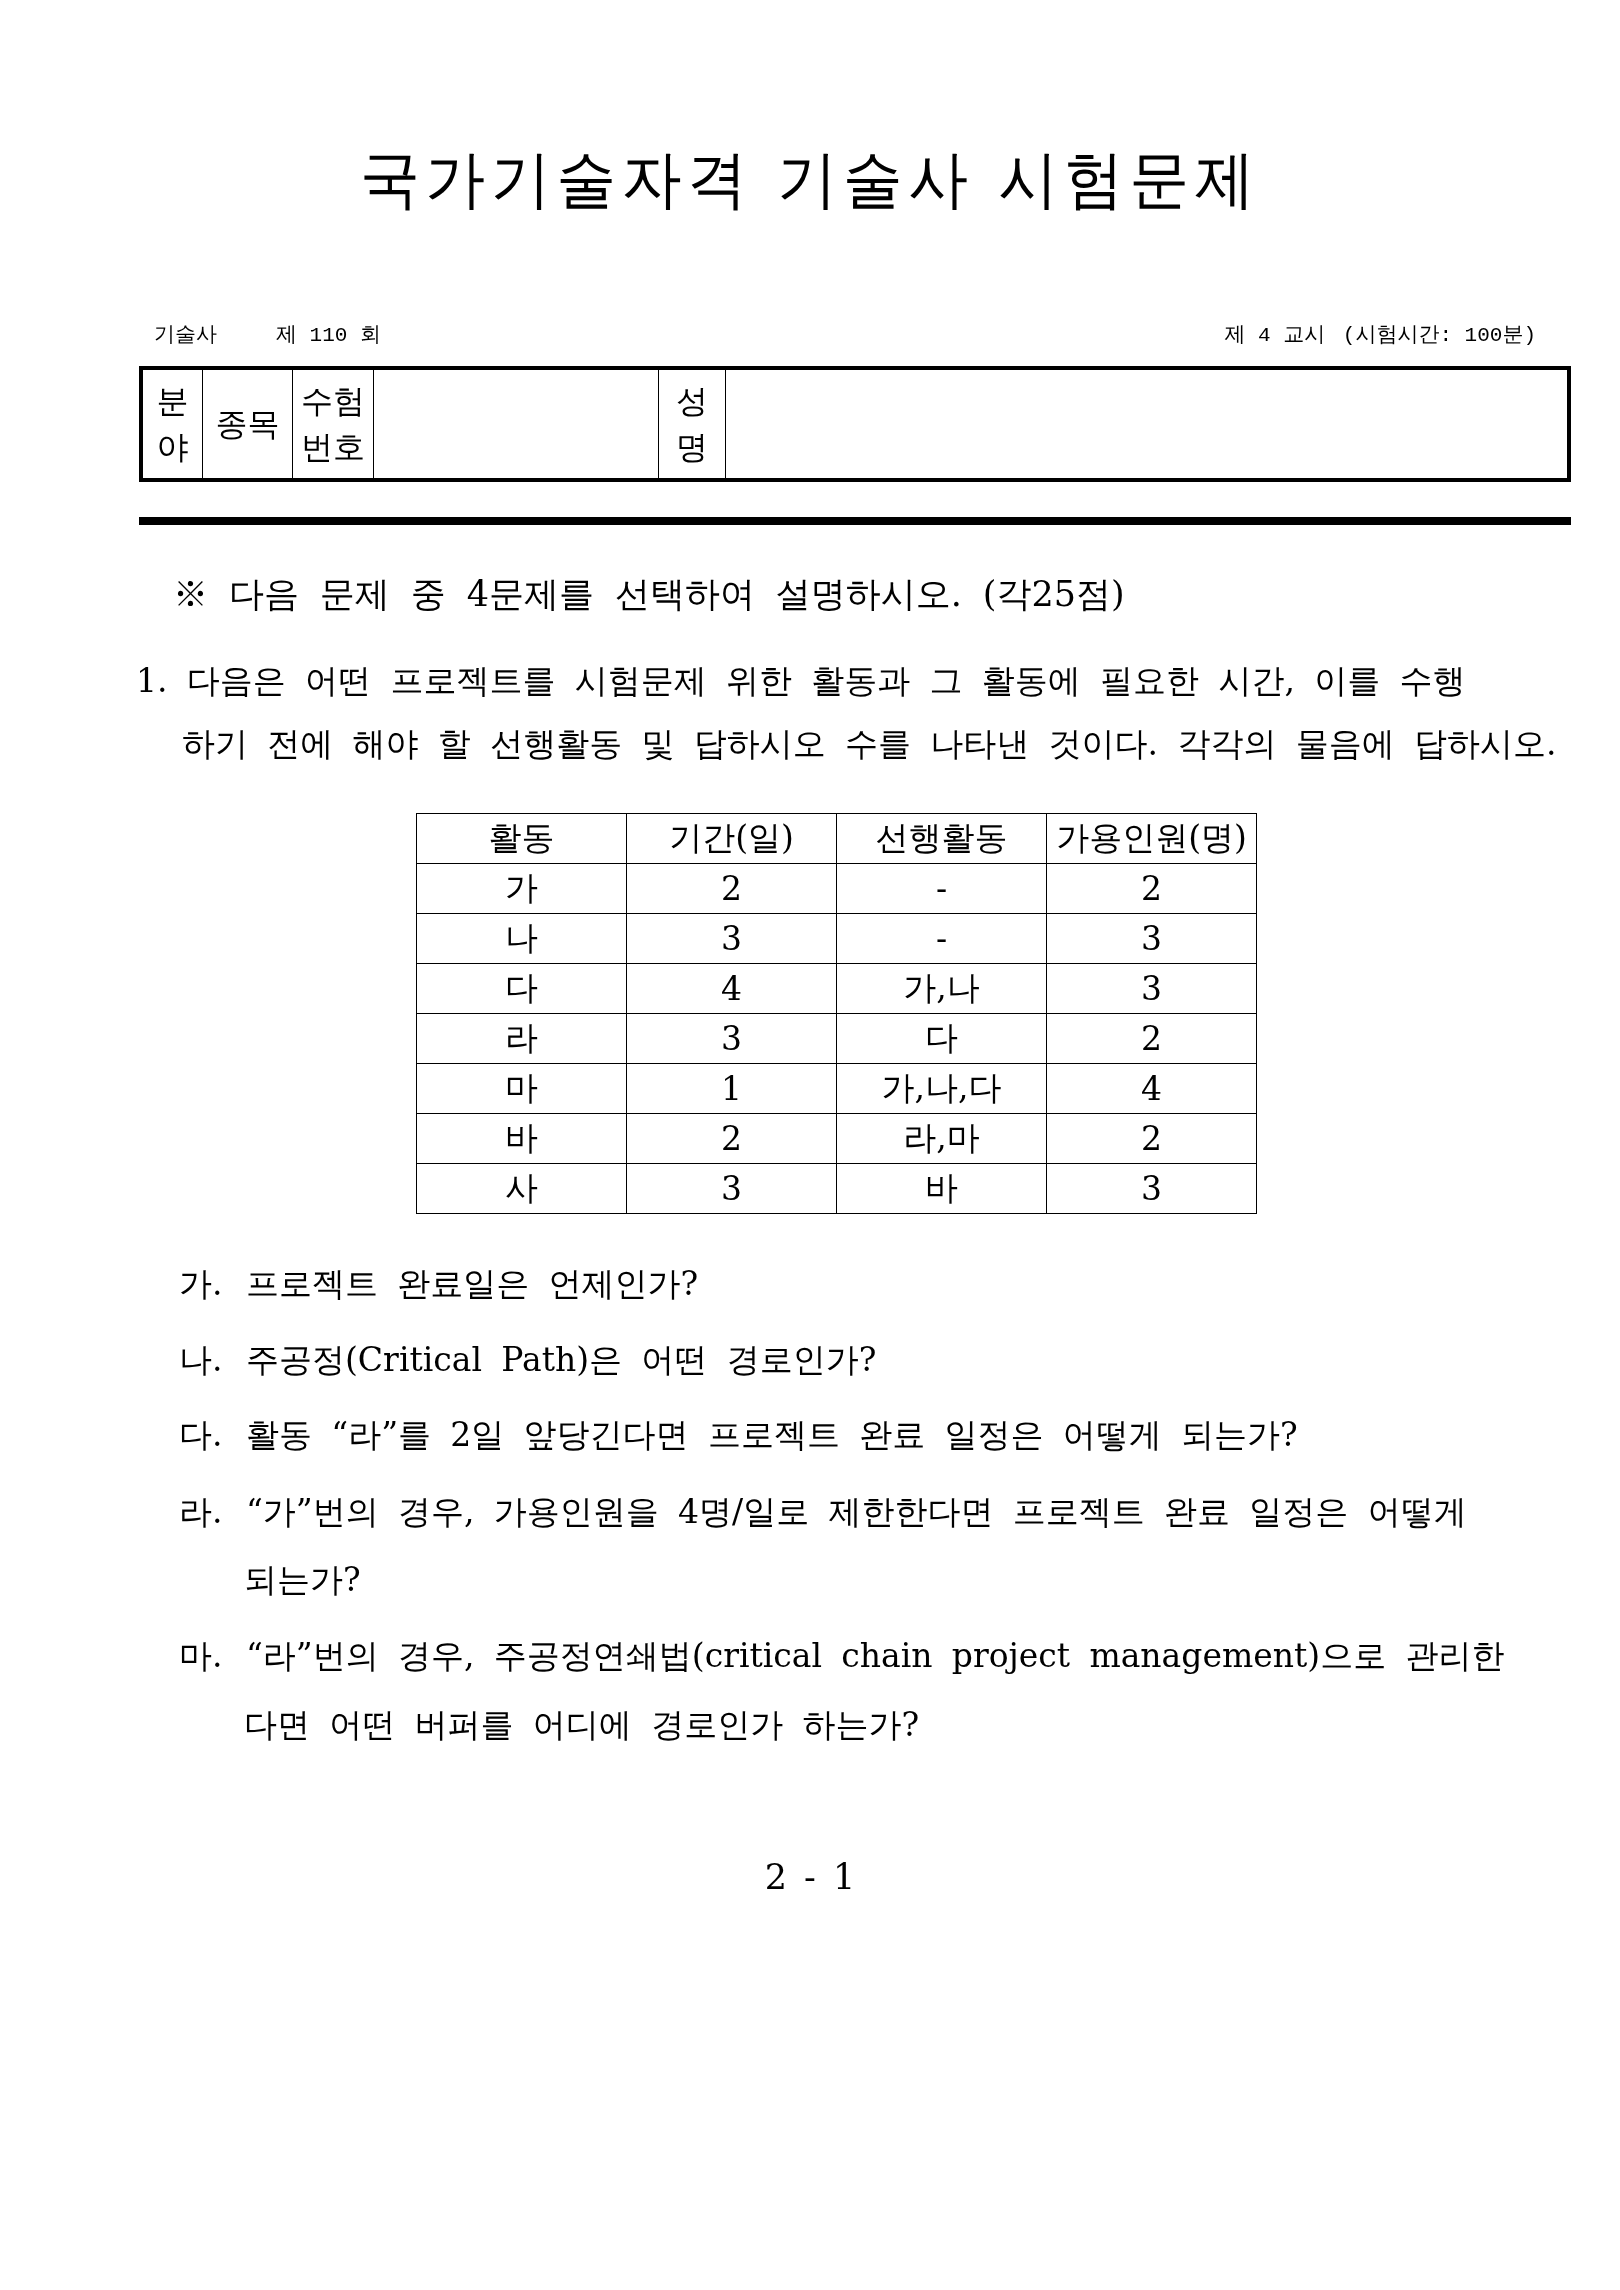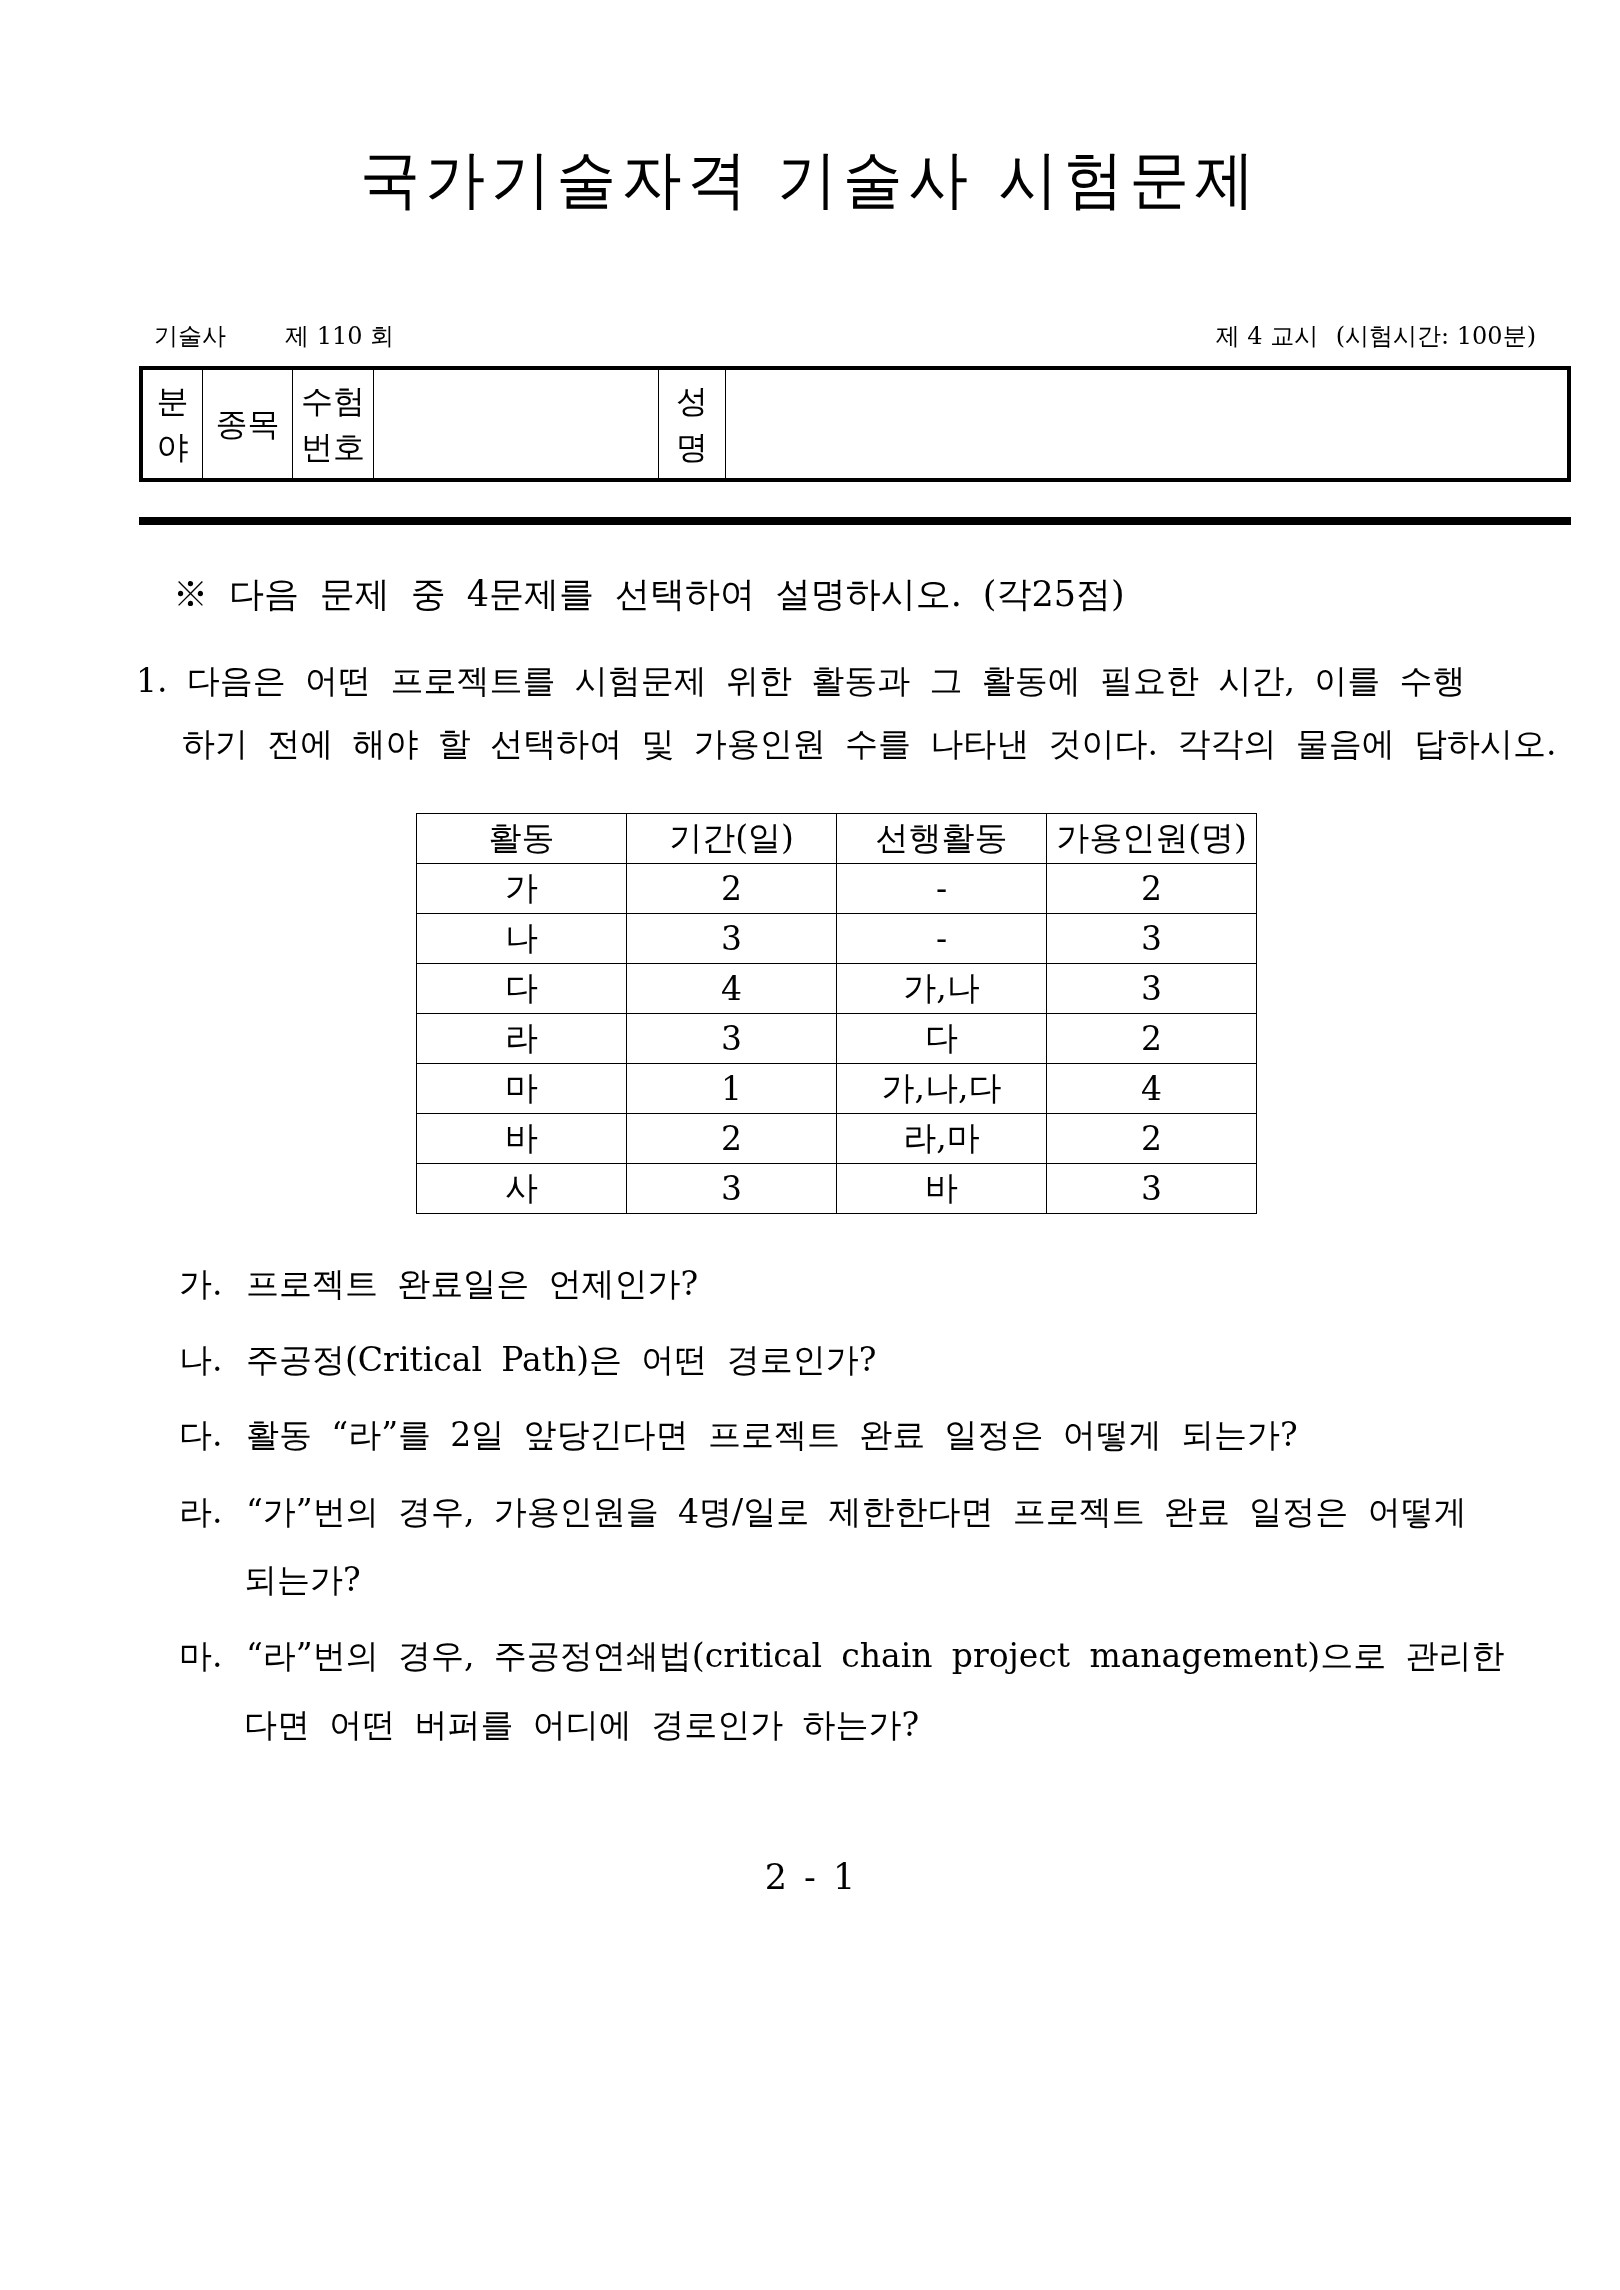--- a/index.html
+++ b/index.html
@@ -1,21 +1,21 @@
 <!DOCTYPE html>
 <html><head>
 <meta charset="utf-8">
 <style>
   html, body { margin:0; padding:0; background:#ffffff; }
   body { width:1620px; height:2291px; position:relative; overflow:hidden;
          font-family:"DejaVu Serif","Liberation Serif",serif; color:#000; }
   .abs { position:absolute; }
   #title { left:0; width:1620px; top:137px; text-align:center; font-size:63px; letter-spacing:5.9px;
            font-family:"DejaVu Sans","Liberation Sans",sans-serif; font-weight:400; transform:scaleX(0.95); }
-  .info { top:320px; font-size:24px; }
+  .info { top:320px; font-size:21px;font-family:Liberation Mono, monospace; }
   #info-left { left:154px; }
   #info-left span { margin-right:59px; }
   #info-right { right:84px; }
   #info-right span { margin-left:17.6px; }
   #head-table { left:139px; top:366px; width:1432px; height:116px; border:4.9px solid #000; box-sizing:border-box;
                 display:flex; }
   #head-table .cell { border-right:1.5px solid #000; box-sizing:border-box; display:flex; align-items:center;
                       justify-content:center; font-size:32px; text-align:center; line-height:1.45; }
   #head-table .cell:last-child { border-right:none; }
   .vert { flex-direction:column; }
@@ -70,21 +70,21 @@
 </div>
 
 <div id="thick-rule" class="abs"></div>
 
 <div id="instruction" class="abs">※ 다음 문제 중 4문제를 선택하여 설명하시오. (각25점)</div>
 
 <div id="q1-line1" class="abs q-line">
   <span>1.</span>
   <span>다음은 어떤 프로젝트를 시험문제 위한 활동과 그 활동에 필요한 시간, 이를 수행</span>
 </div>
-<div id="q1-line2" class="abs q-line">하기 전에 해야 할 선택하여 및 가용인원 수를 나타낸 것이다. 각각의 물음에 답하시오.</div>
+<div id="q1-line2" class="abs q-line">하기 전에 해야 할 선행활동 및 답하시오 수를 나타낸 것이다. 각각의 물음에 답하시오.</div>
 
 <table id="activity-table" class="abs">
   <thead>
     <tr>
       <th>활동</th>
       <th>기간(일)</th>
       <th>선행활동</th>
       <th>가용인원(명)</th>
     </tr>
   </thead>

